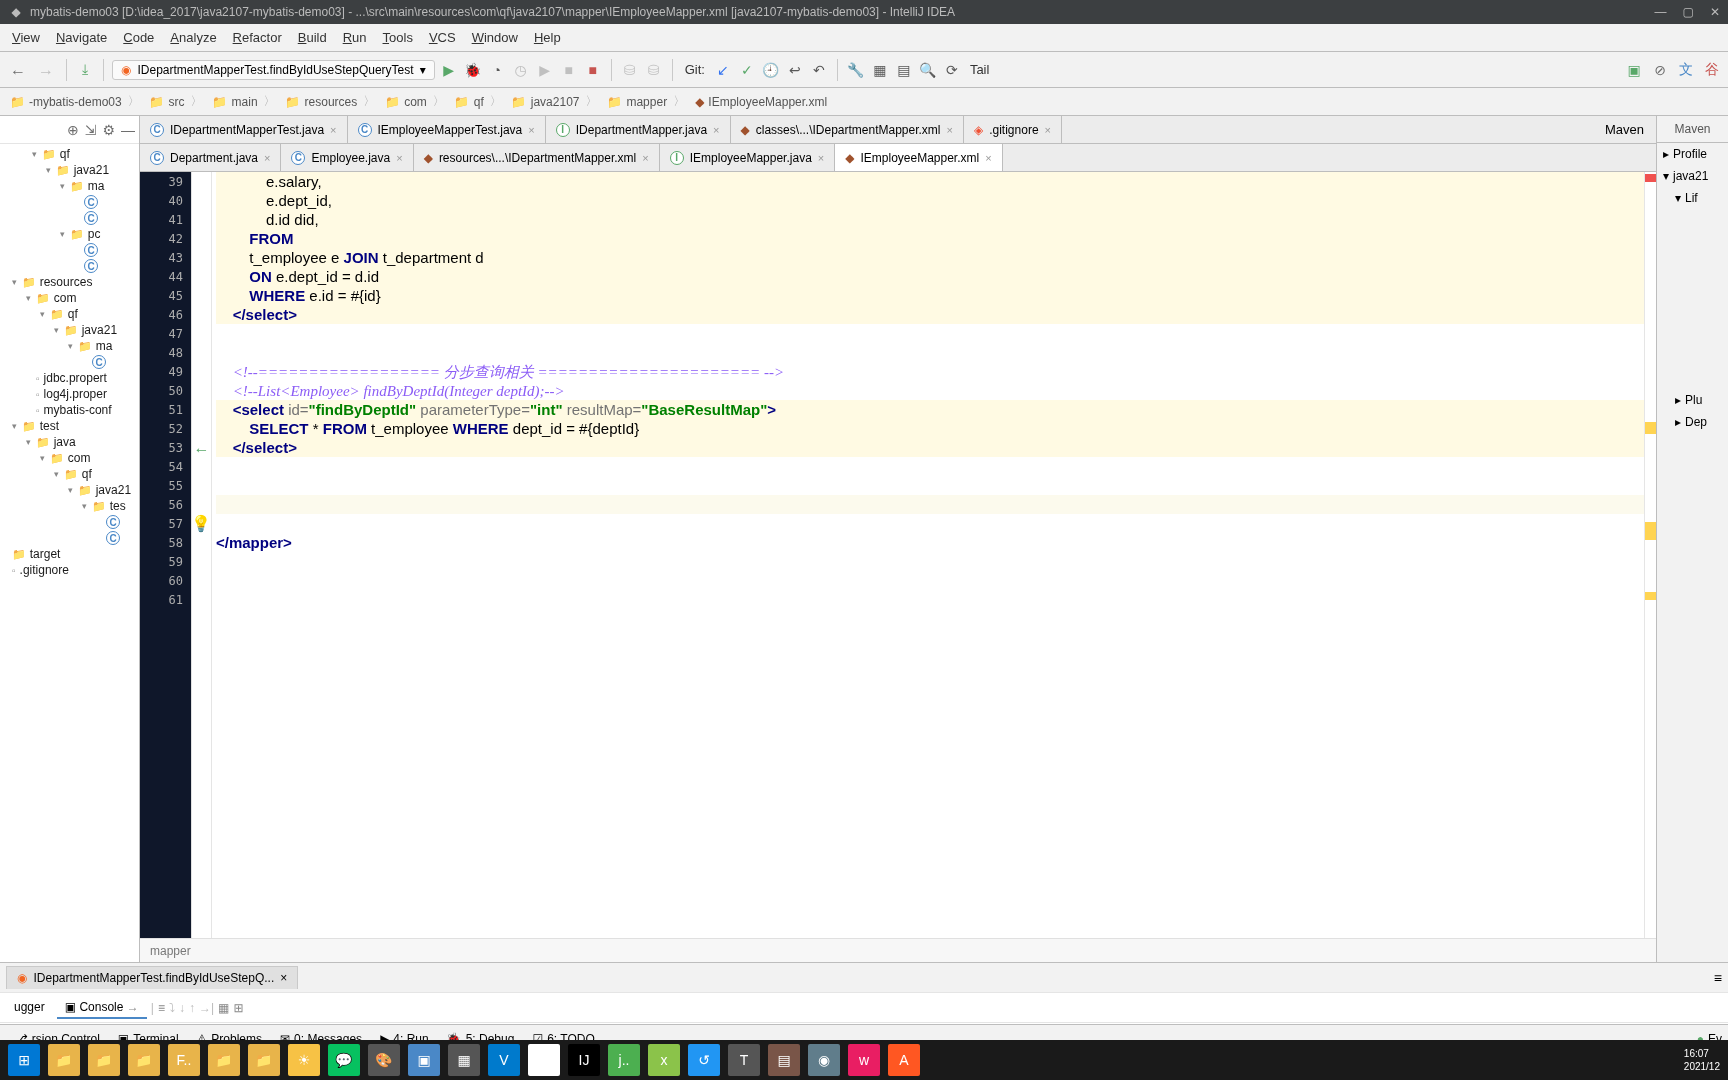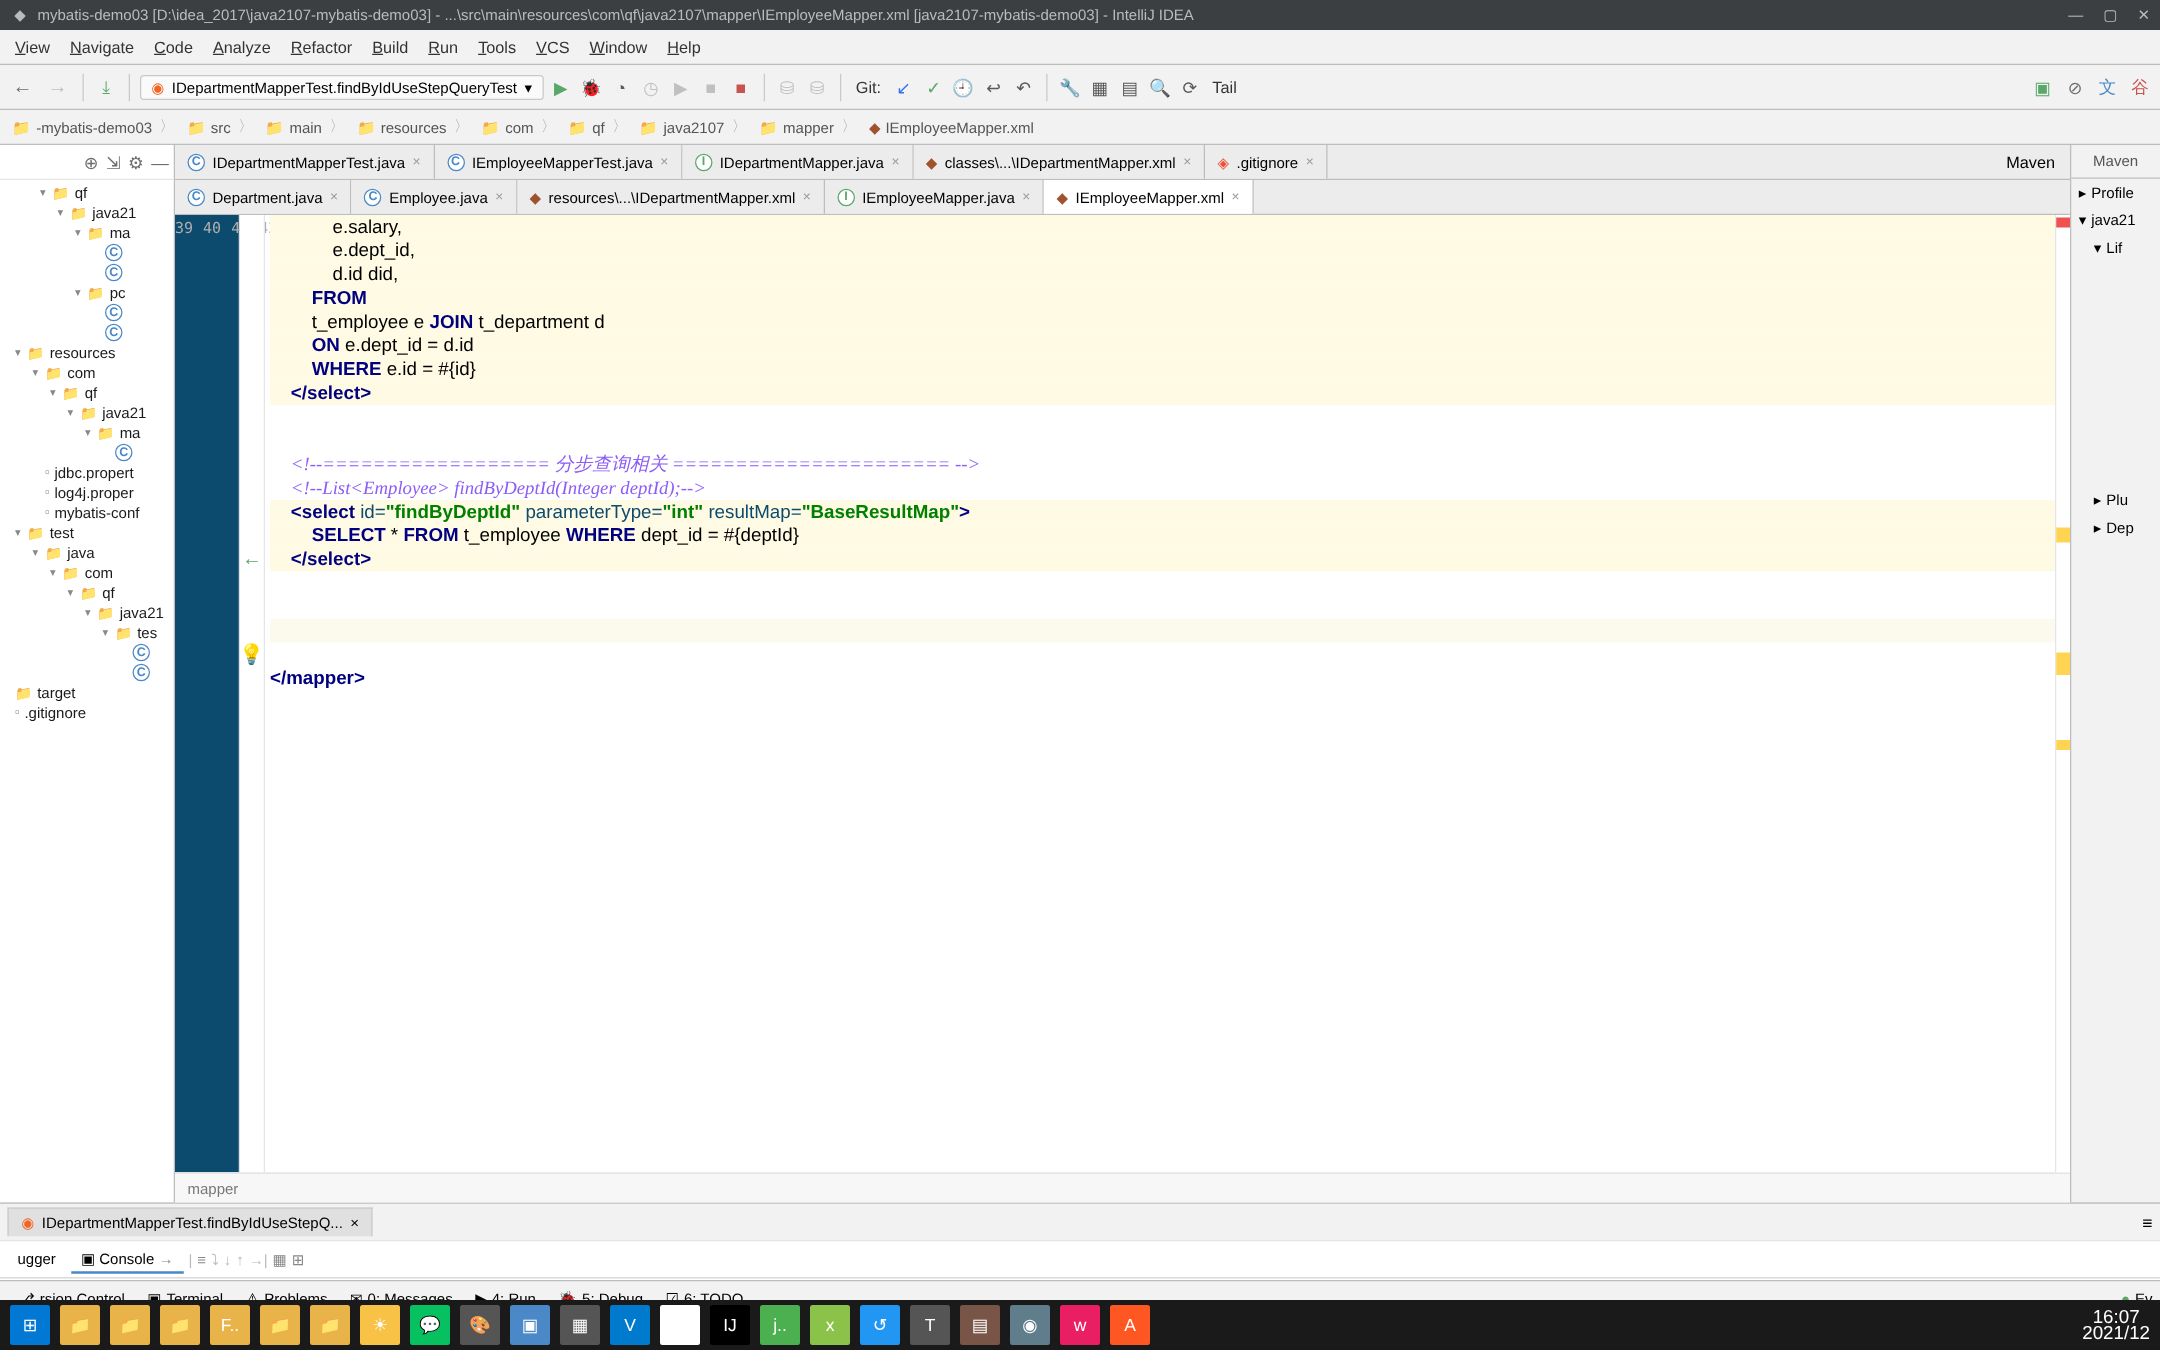--- a/index.html
+++ b/index.html
@@ -49,30 +49,30 @@
 .tree-item .file-icon { margin-right: 4px; font-size: 10px; }
 
 
 .editor-area { flex: 1; display: flex; flex-direction: column; background: #fff; }
 .tabs-row { height: 28px; display: flex; align-items: stretch; border-bottom: 1px solid #bdbdbd; background: #ececec; }
 .tab { display: flex; align-items: center; gap: 6px; padding: 0 10px; font-size: 12px; border-right: 1px solid #bdbdbd; background: #ececec; cursor: pointer; white-space: nowrap; }
 .tab.active { background: #fff; }
 .tab .close { color: #999; font-size: 11px; }
 
 .editor-body { flex: 1; display: flex; overflow: hidden; background: #fff; }
-.gutter { width: 52px; background: #0c4a6e; border-right: 1px solid #e1e1e1; display: flex; flex-direction: row; }
+.gutter { width: 52px; background: #0f172a; border-right: 1px solid #e1e1e1; display: flex; flex-direction: column; }
 .gutter-extra { width: 20px; background: #fff; border-right: 1px solid #e5e5e5; display: flex; flex-direction: column; }
 .gutter-extra .mark { height: 19px; display:flex;align-items:center;justify-content:center; }
 .line-no { height: 19px; display: flex; align-items: center; justify-content: flex-end; padding-right: 8px; font-size: 12px; color: #adadad; font-family: "Consolas", monospace; }
 .code { flex: 1; font-family: "Consolas", monospace; font-size: 15px; line-height: 19px; padding-left: 4px; overflow: hidden; position: relative; }
 .code-line { height: 19px; white-space: pre; }
 .hl-bg { background: #fffae3; }
 .hl-current { background: #fcfaed; }
 .tag { color: #000080; font-weight: bold; }
-.attr { color: #0c4a6e; }
+.attr { color: #737373; }
 .str { color: #008000; font-weight: bold; }
 .comment { color: #8b5cf6; font-style: italic; font-family: Liberation Serif, serif; }
 .sql-kw { color: #000080; font-weight: bold; }
 
 .minimap { width: 12px; background: #fff; border-left: 1px solid #e5e5e5; position: relative; }
 .minimap .mark { position: absolute; left: 0; right: 0; height: 4px; }
 .minimap .mark.warn { background: #ffd452; }
 .minimap .mark.err { background: #f0524f; }
 
 
@@ -94,21 +94,21 @@
 .toolwin-bar { height: 28px; background: #f2f2f2; border-top: 1px solid #bdbdbd; display: flex; align-items: center; padding: 0 6px; gap: 4px; font-size: 12px; }
 .toolwin { display: flex; align-items: center; gap: 4px; padding: 2px 8px; cursor: pointer; }
 
 
 .statusbar { height: 24px; background: #f2f2f2; border-top: 1px solid #bdbdbd; display: flex; align-items: center; padding: 0 8px; font-size: 12px; color: #555; }
 .statusbar .right { margin-left: auto; display: flex; align-items: center; gap: 16px; }
 
 
 .taskbar { height: 40px; background: #1a1a1a; display: flex; align-items: center; padding: 0 8px; gap: 8px; position: absolute; bottom: 0; left: 0; right: 0; }
 .taskbar .tb-icon { width: 32px; height: 32px; background: #333; border-radius: 2px; display: flex; align-items: center; justify-content: center; color: #fff; font-size: 14px; cursor: pointer; }
-.taskbar .clock { margin-left: auto; color: #fff; font-size: 15px; text-align: center; line-height: 13px; }
+.taskbar .clock { margin-left: auto; color: #fff; font-size: 10px; line-height: 13px; }
 
 
 .ico-folder { color: #9aa7b0; }
 .ico-class { color:#c38e4c; background:#fff; border-radius:50%; width:14px; height:14px; font-size:10px; font-weight:bold; display:inline-flex;align-items:center;justify-content:center; }
 .green-arrow { color:#59a869; font-weight:bold; }
 .bulb { color:#e8a33d; }
 </style>
 </head>
 <body>
 

